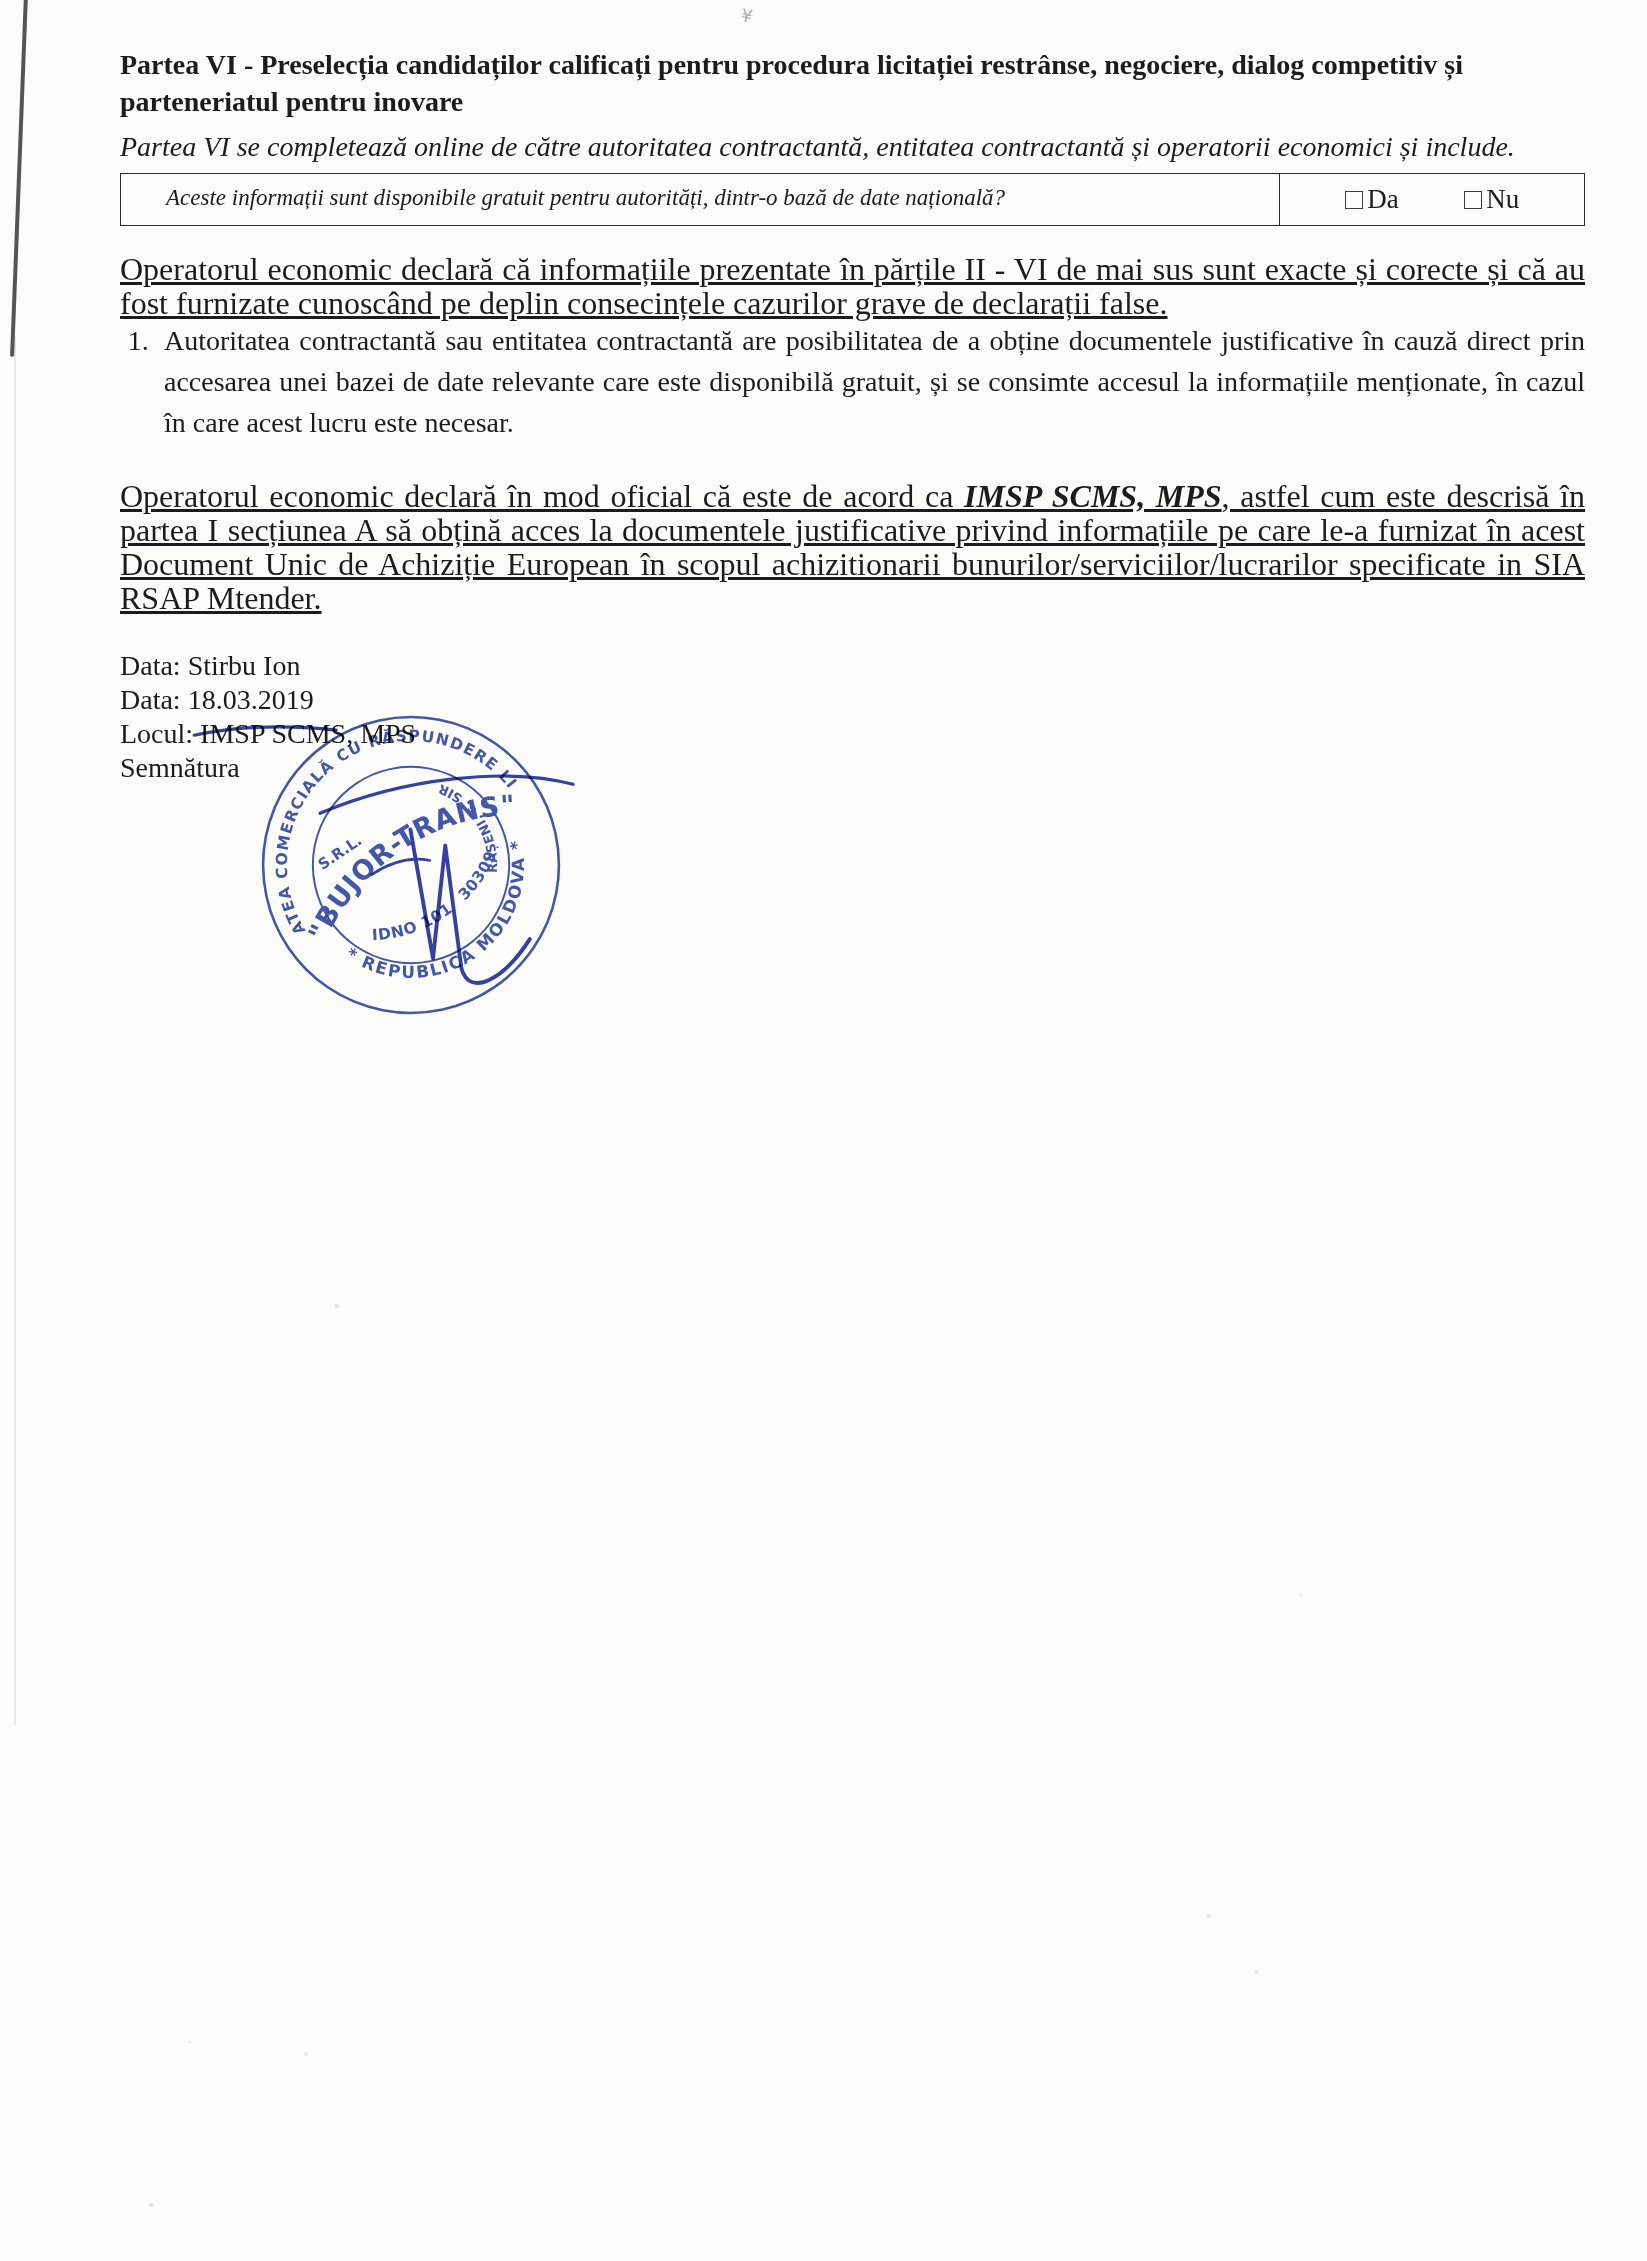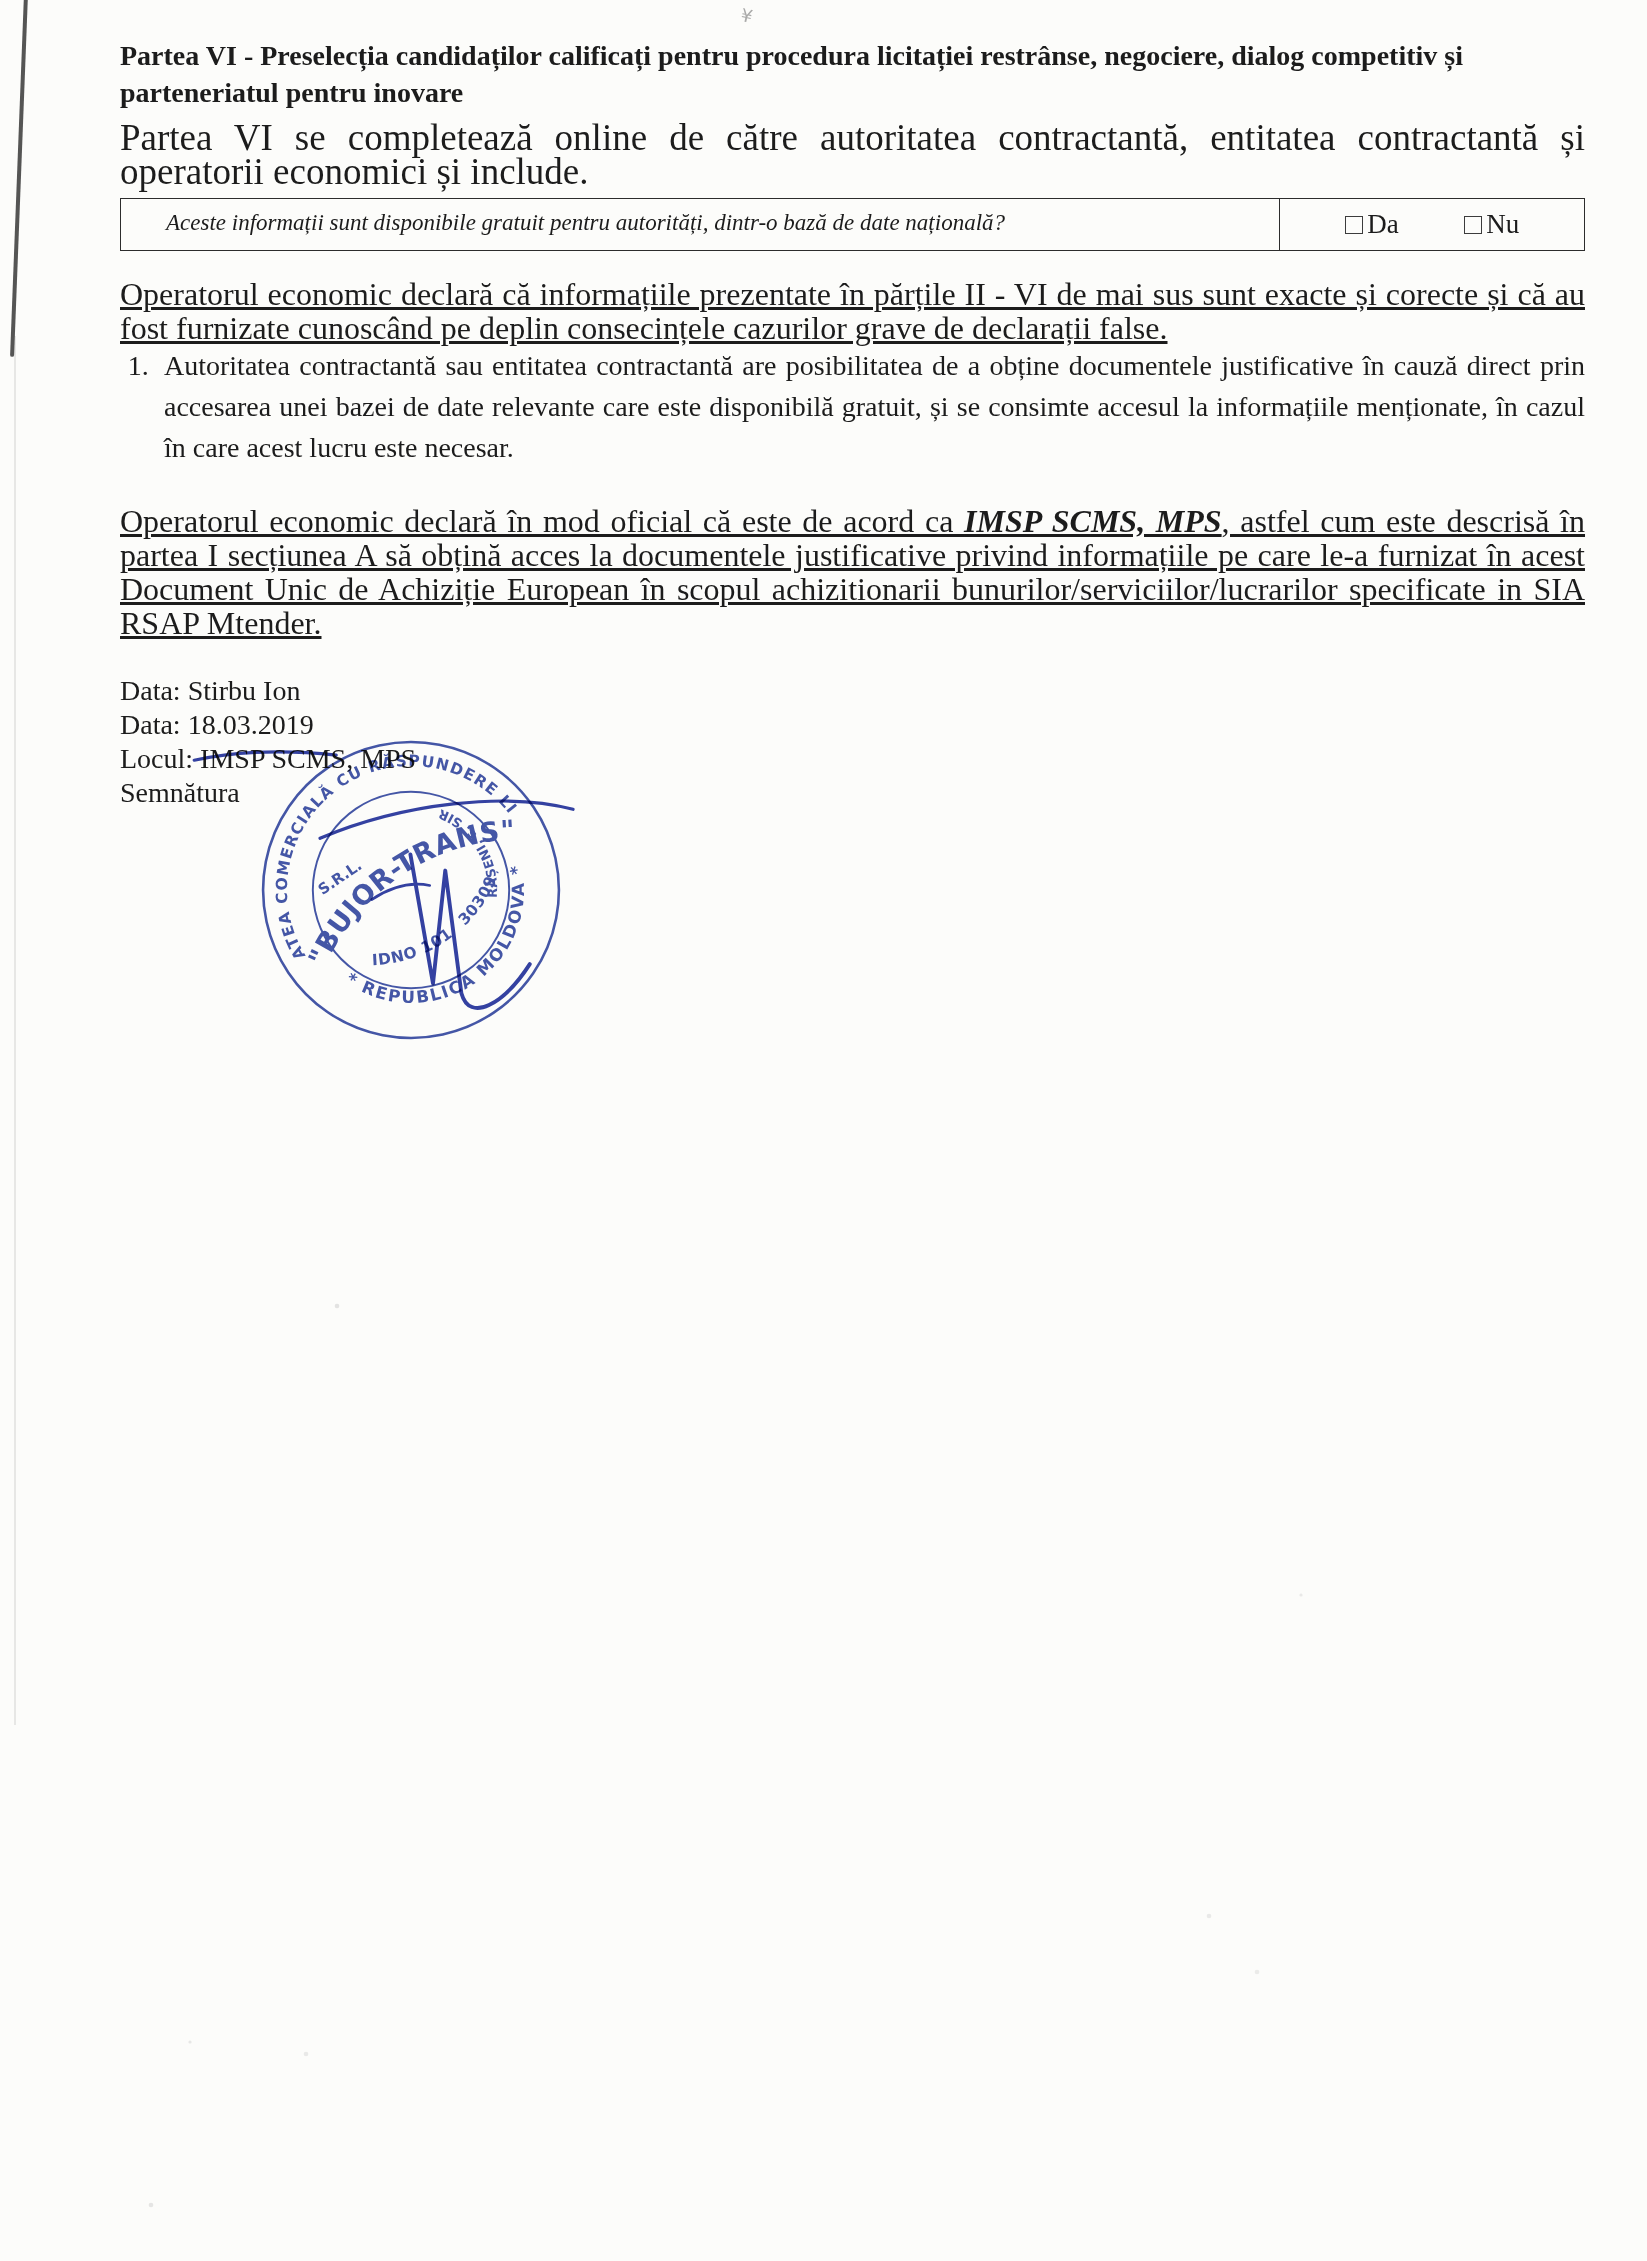--- a/index.html
+++ b/index.html
@@ -4,26 +4,26 @@
 <style>
   html,body { margin:0; padding:0; background:#e8e8e6; }
   .page {
     position:relative;
     width:1647px; height:2261px;
     background:#fcfcfa;
     font-family:"Liberation Serif", serif;
     color:#1c1c1c;
     overflow:hidden;
   }
-  .content { position:absolute; left:120px; top:37px; width:1465px; }
+  .content { position:absolute; left:120px; top:46px; width:1465px; }
 
   .h { font-size:28px; font-weight:bold; line-height:37px; margin:0; width:1382px; }
   .h2 { margin-top:37px; width:auto; }
 
-  .intro { font-size:37px; line-height:34px; margin:10.3px 0 0 0; text-align:justify; }
+  .intro { font-size:28px; line-height:34px; margin:10.3px 0 0 0; text-align:justify;font-style:italic; }
 
   .form-table { margin-top:9px; border:1.9px solid #2c2c2c; }
   .t-row { display:grid; grid-template-columns:1fr 304px; border-bottom:1.9px solid #2c2c2c; }
   .t-row:last-child { border-bottom:none; }
   .q-cell { border-right:1.9px solid #2c2c2c; padding:3.9px 10.3px 6.5px 45px; font-size:28px; line-height:32px; text-align:justify; }
   .q-cell.italic { font-style:italic; font-size:23px; line-height:31px; padding-top:7.8px; padding-bottom:11.6px; }
   .a-cell { }
   .a-cell.checks { display:flex; align-items:center; justify-content:space-evenly; font-size:27px;text-align:right; }
   .check { white-space:nowrap; }
   .box { display:inline-block; width:16px; height:16px; border:1.9px solid #3c3c3c; margin-right:4.5px; vertical-align:-0.6px; background:transparent; }

